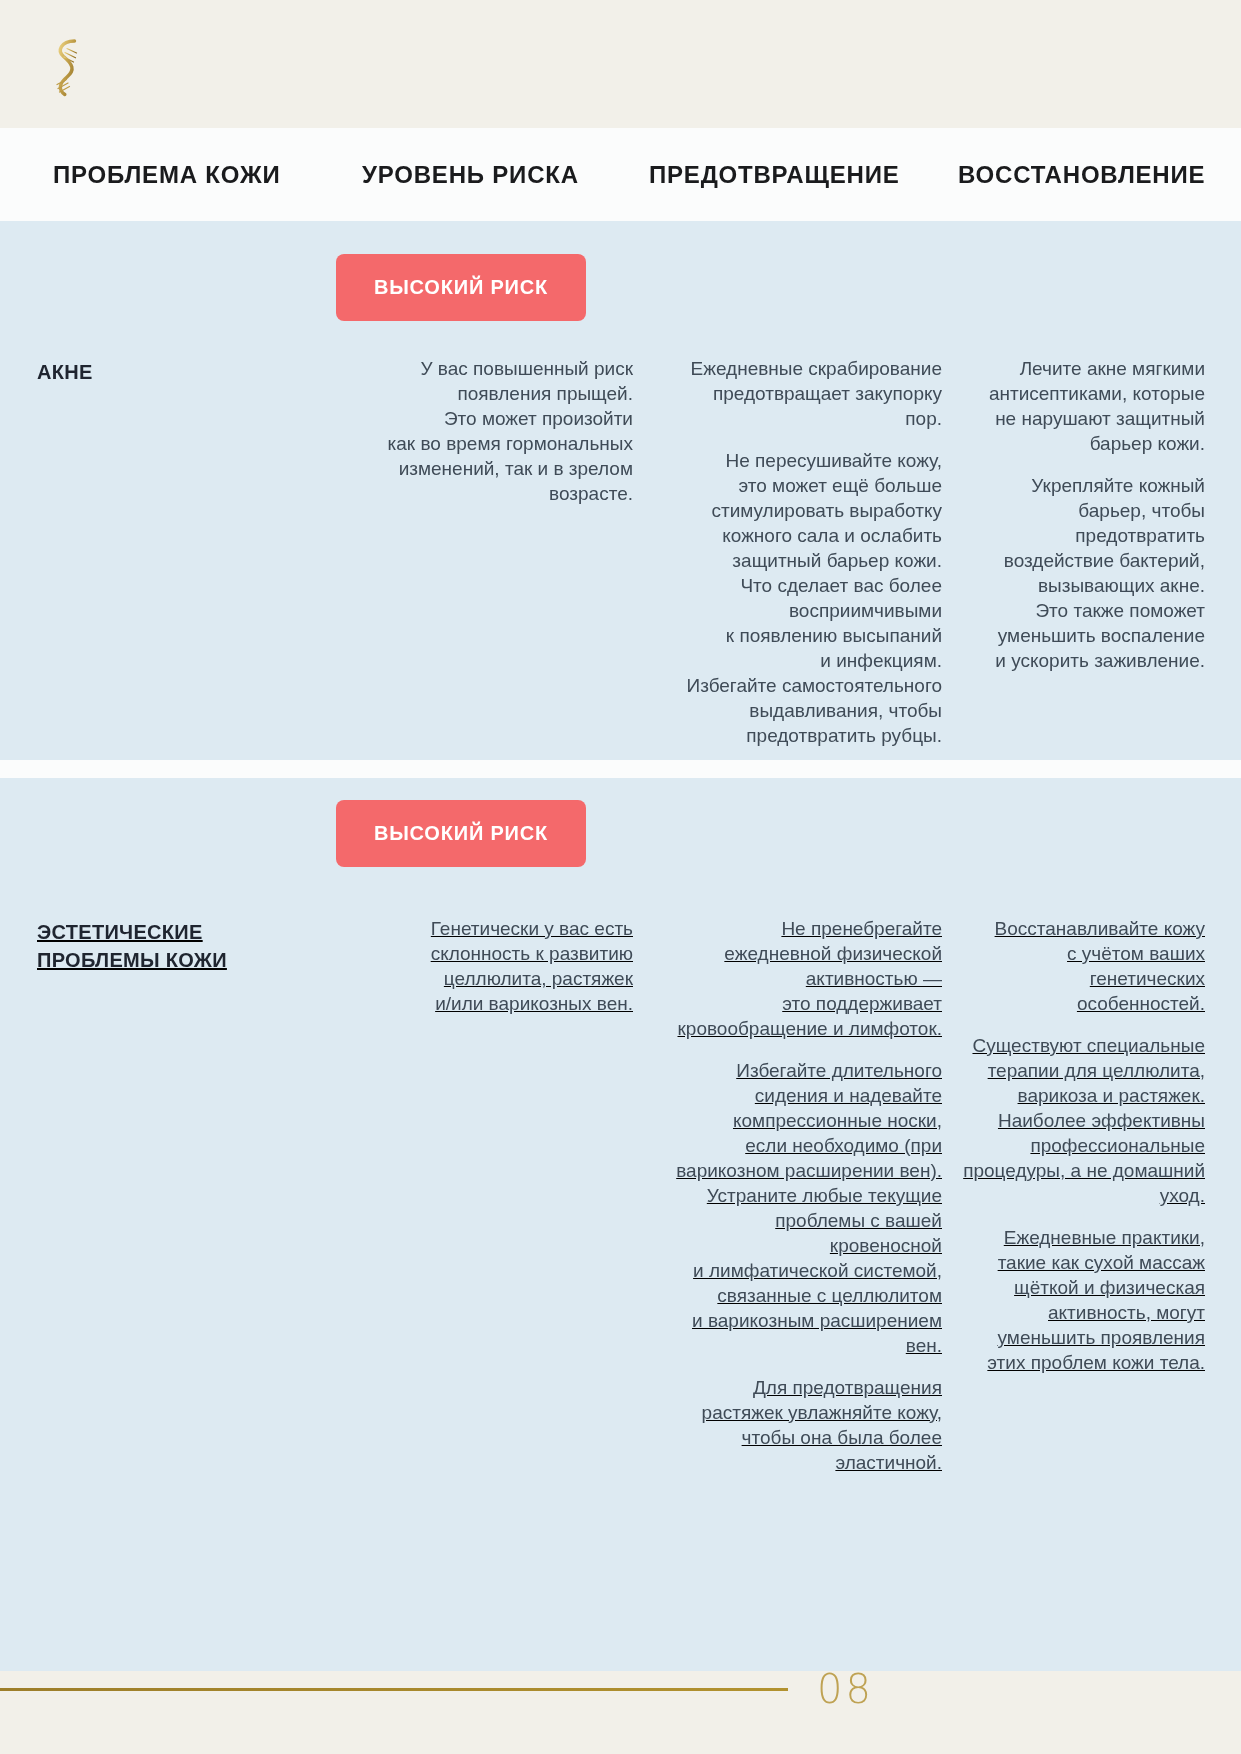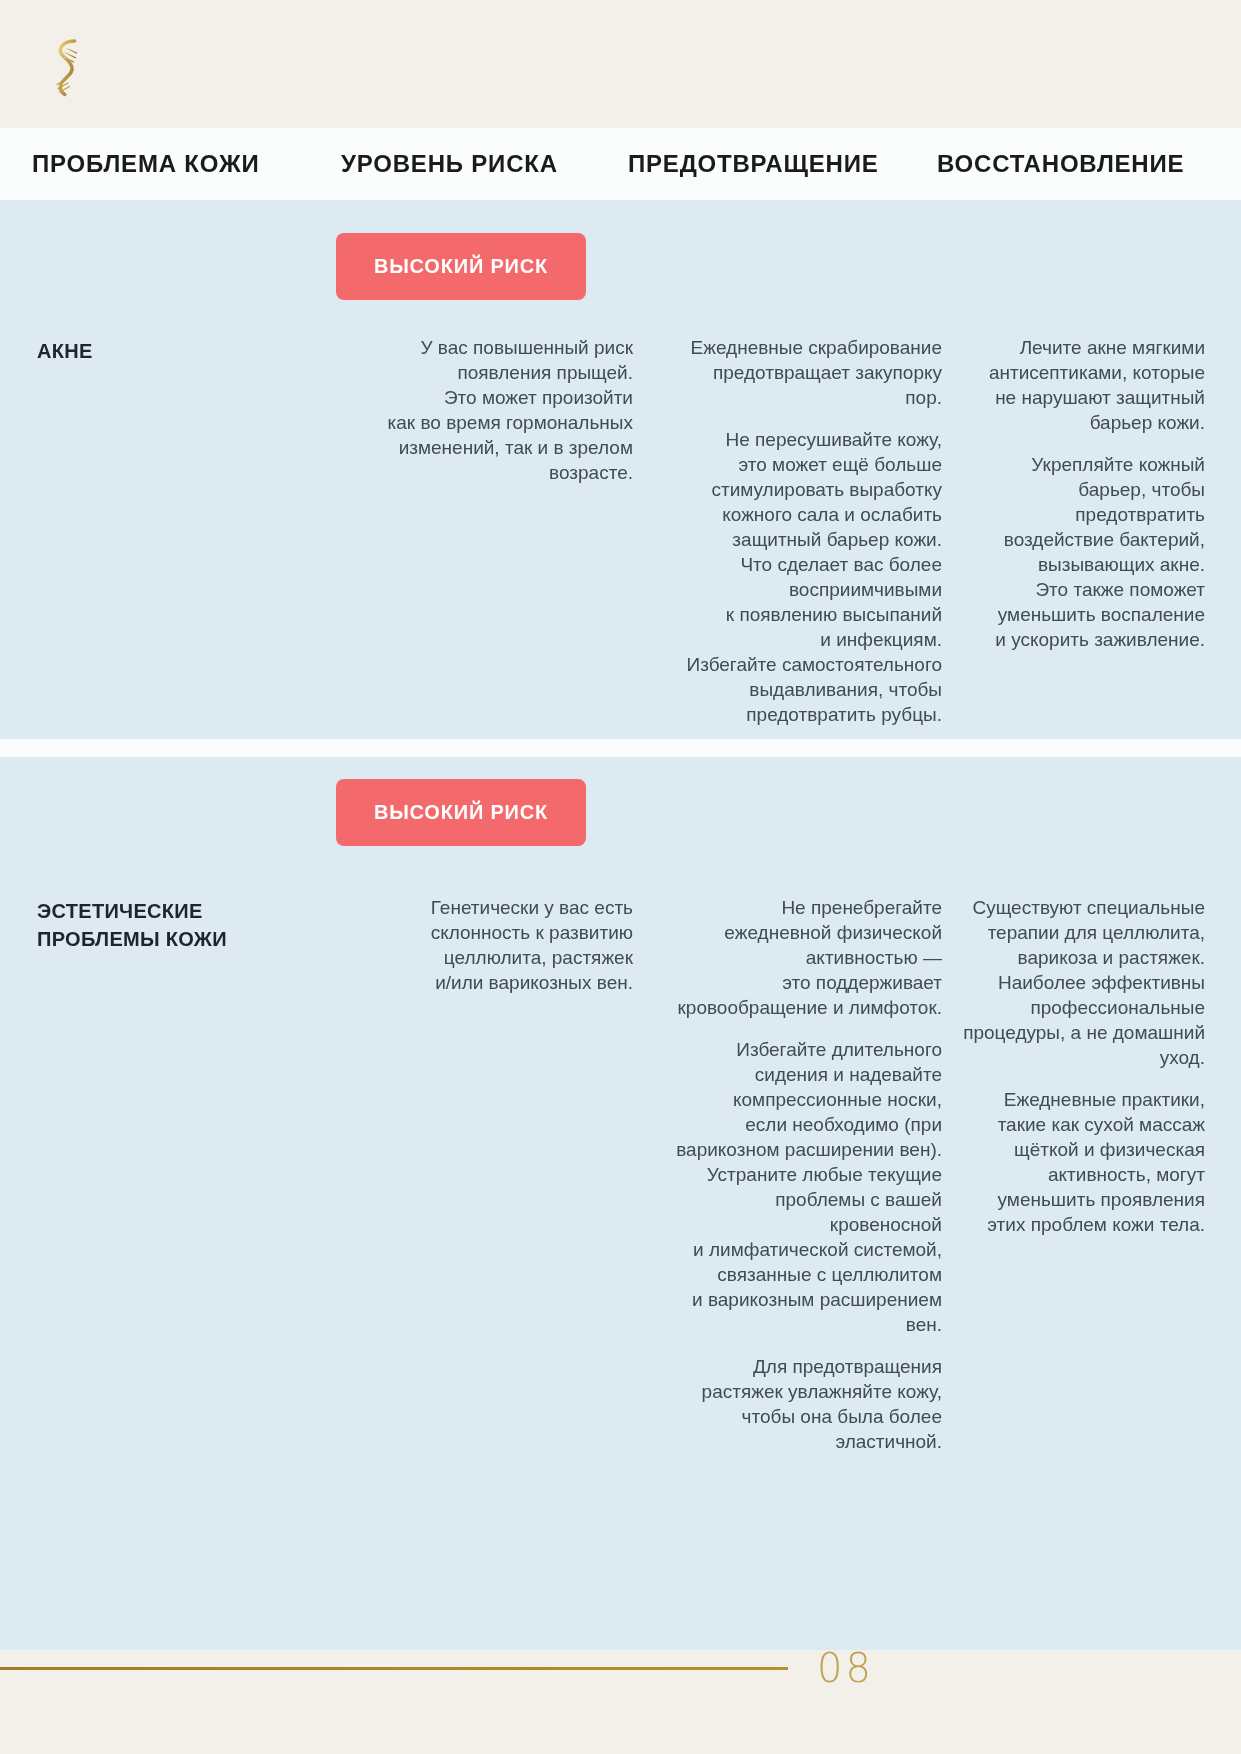--- a/index.html
+++ b/index.html
@@ -10,23 +10,23 @@
     width:1241px; height:1754px; margin:0 auto; position:relative;
     background:#f2f0e9; overflow:hidden;
   }
 
   
   .topbar { height:128px; position:relative; }
   .logo { position:absolute; left:50px; top:38px; }
 
   
   .cols-header {
-    height:72px; background:#fbfcfc;
+    height:93px; background:#fbfcfc;
     display:grid; grid-template-columns:309px 287px 309px 1fr;
-    align-items:center; padding:0 36px 0 32px;
+    align-items:center; padding:0 36px 0 53px;
   }
   .col-h {
     font-size:24px; font-weight:bold; color:#1a1b1d; letter-spacing:0.8px;
     white-space:nowrap;
   }
 
   
   .block { background:#ddeaf2; padding-left:37px; padding-right:36px; }
   .block-1 { height:539px; padding-top:33px; }
   .block-2 { height:893px; padding-top:22px; }
@@ -35,21 +35,21 @@
   .badge-row { height:66px; }
   .badge {
     display:inline-block; margin-left:299px;
     background:#f4696b; color:#ffffff;
     font-size:20px; font-weight:bold; letter-spacing:0.8px;
     padding:22px 38px; border-radius:8px; white-space:nowrap;
   }
 
   .content-grid { display:grid; grid-template-columns:309px 287px 309px 1fr; }
   .block-1 .content-grid { margin-top:36px; }
-  .block-2 .content-grid { margin-top:50px; }
+  .block-2 .content-grid { margin-top:50px;text-decoration:underline; }
 
   .problem-title {
     font-size:20px; font-weight:bold; line-height:28px; color:#1f2530;
     letter-spacing:0.3px; white-space:pre-line; padding-top:2px;
   }
   .cell p {
     font-size:19px; line-height:25px; color:#3f4b57;
     white-space:pre-line; margin:0 0 17px 0;text-align:right;
   }
 
@@ -183,20 +183,24 @@
 и лимфатической системой,
 связанные с целлюлитом
 и варикозным расширением
 вен.</p>
           <p>Для предотвращения
 растяжек увлажняйте кожу,
 чтобы она была более
 эластичной.</p>
         </div>
       <div class="cell">
+          <p>Восстанавливайте кожу
+с учётом ваших
+генетических
+особенностей.</p>
           <p>Существуют специальные
 терапии для целлюлита,
 варикоза и растяжек.
 Наиболее эффективны
 профессиональные
 процедуры, а не домашний
 уход.</p>
           <p>Ежедневные практики,
 такие как сухой массаж
 щёткой и физическая

